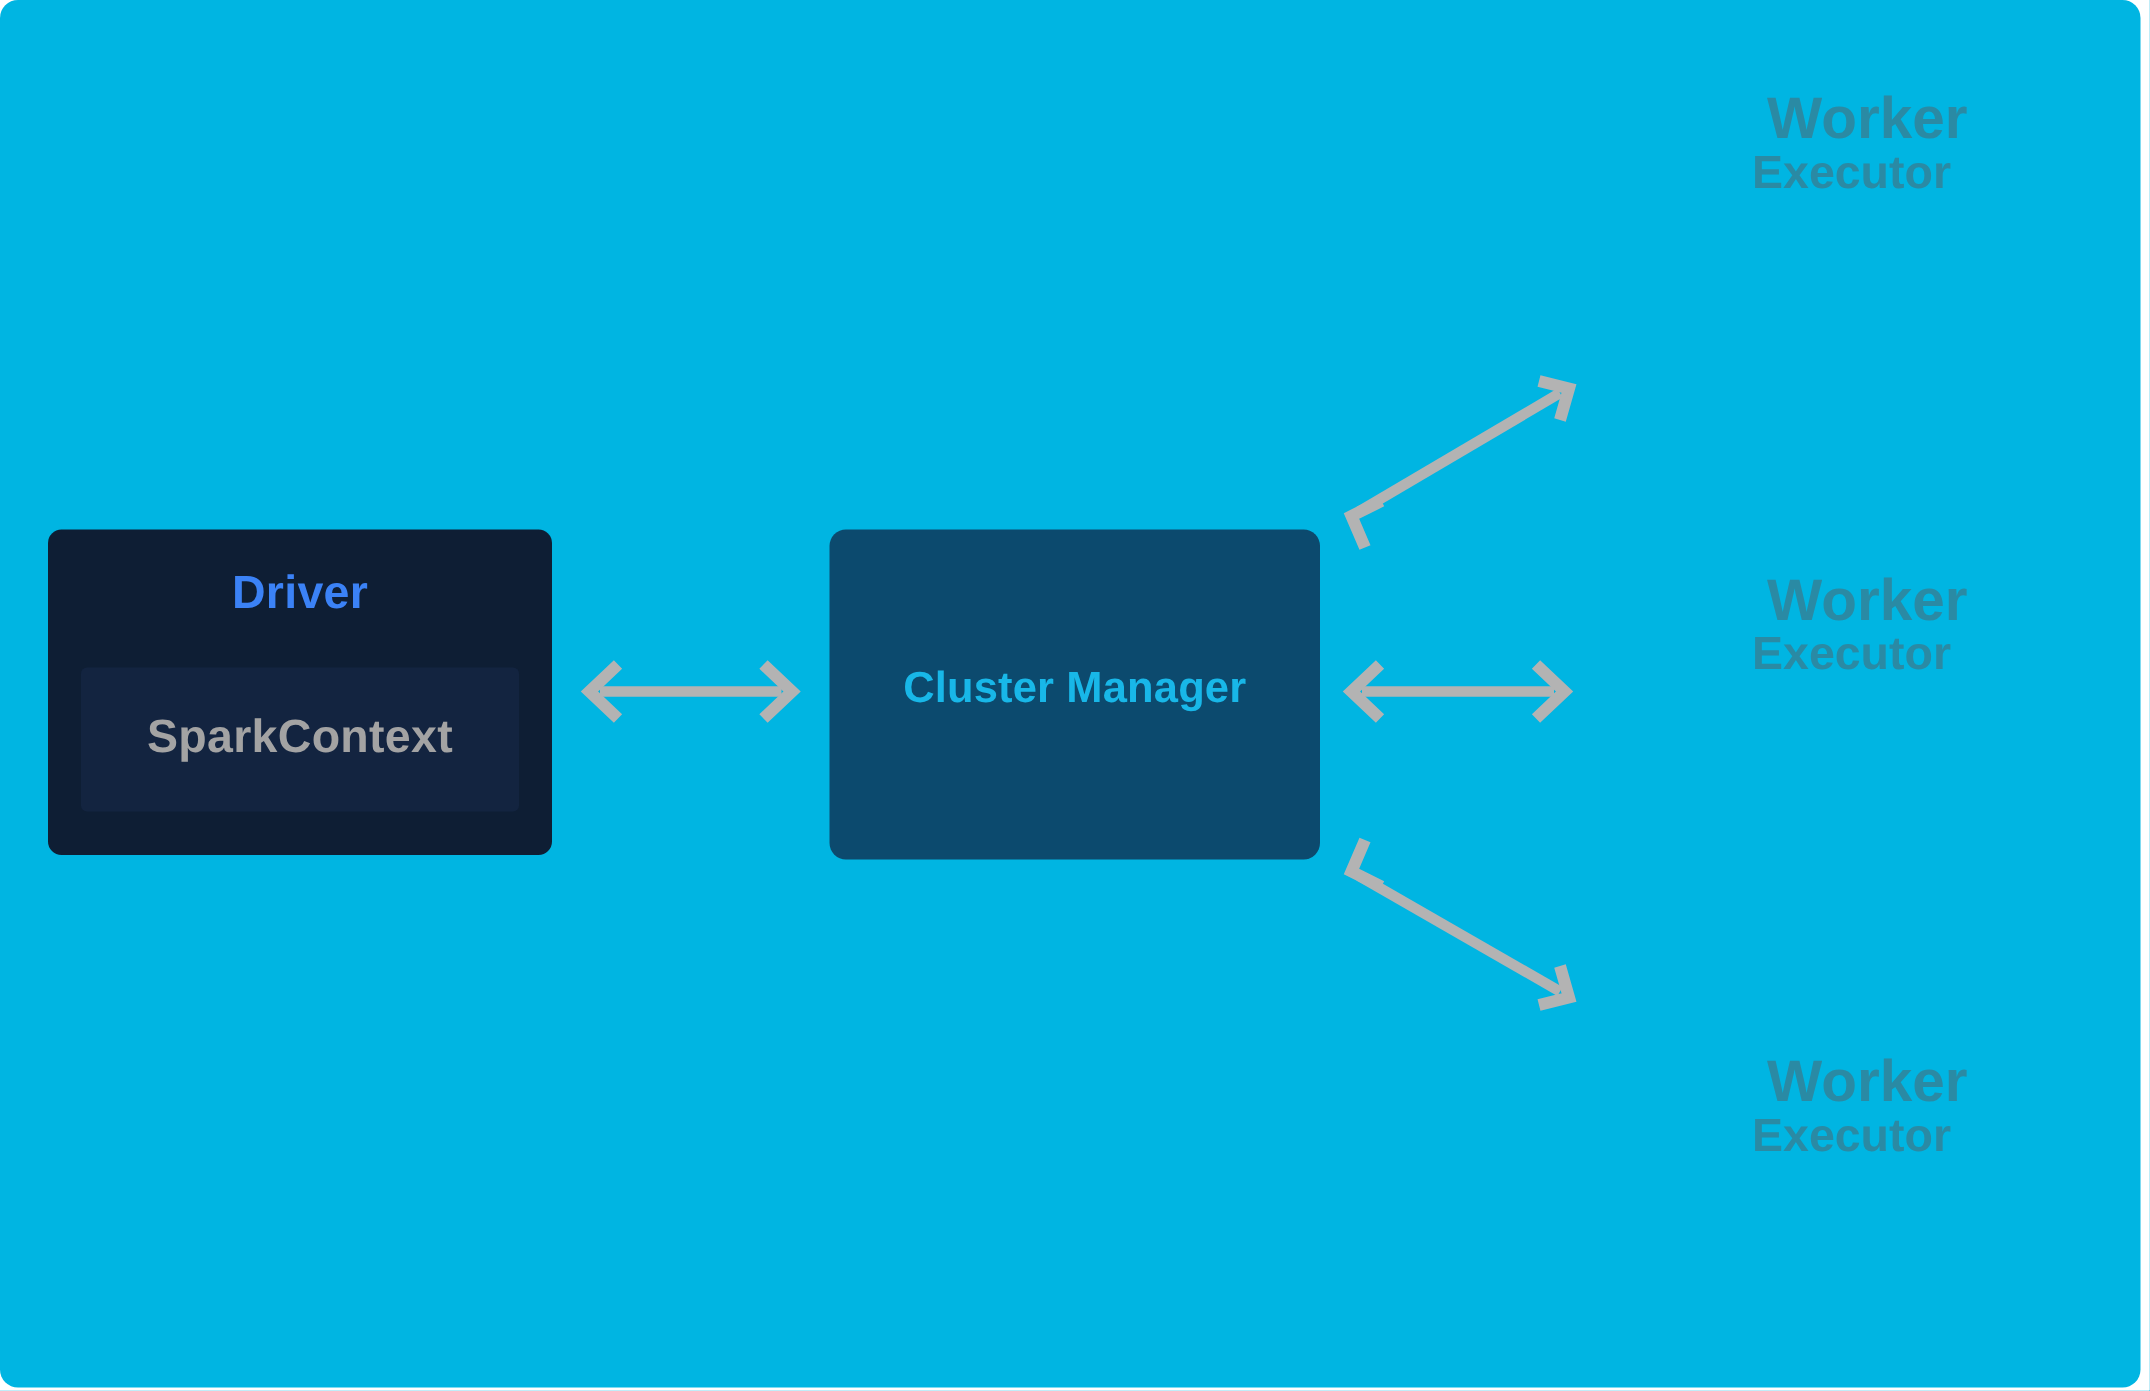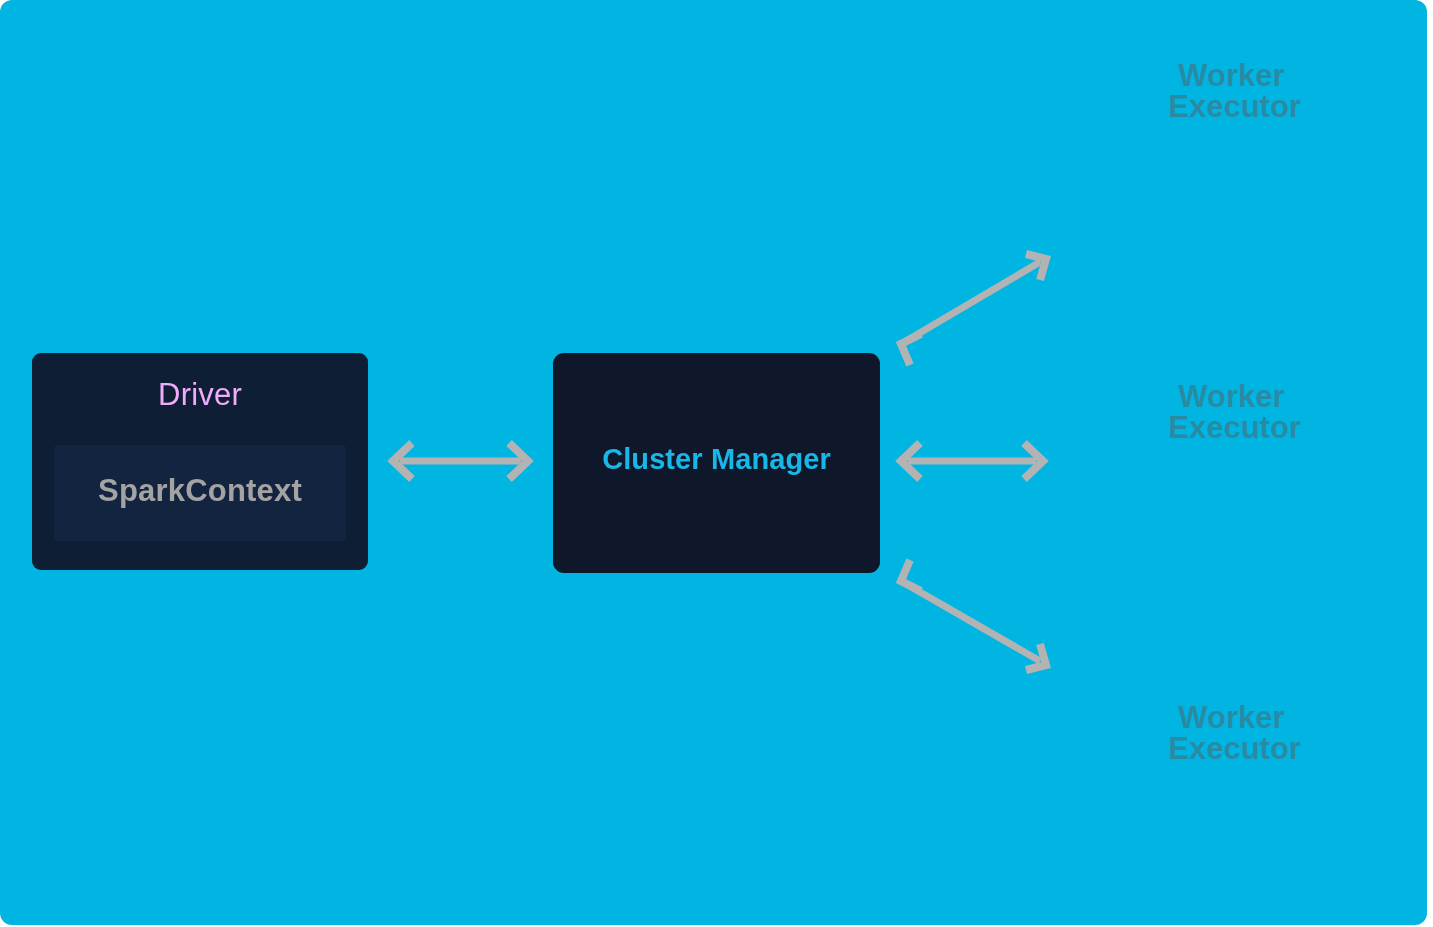--- a/index.html
+++ b/index.html
@@ -43,22 +43,22 @@
     border-radius: 9px;
     box-sizing: border-box;
   }
   .driver-title {
     position: absolute;
     left: 0;
     right: 0;
     top: 26px;
     text-align: center;
     font-size: 31px;
-    font-weight: 400;
-    color: #f0abfc;
+    font-weight: 700;
+    color: #3b82f6;
     letter-spacing: 0.2px;
     line-height: 1;
   }
   .sparkcontext-panel {
     position: absolute;
     left: 22px;
     top: 92px;
     width: 292px;
     height: 96px;
     background: #132440;
@@ -77,21 +77,21 @@
     line-height: 1;
   }
 
   
   .cluster-manager-node {
     position: absolute;
     left: 553px;
     top: 353px;
     width: 327px;
     height: 220px;
-    background: #0f172a;
+    background: #0c4a6e;
     border-radius: 11px;
   }
   .cluster-manager-label {
     position: absolute;
     left: 0;
     right: 0;
     top: 92px;
     text-align: center;
     font-size: 29px;
     font-weight: 700;
@@ -100,21 +100,21 @@
     line-height: 1;
   }
 
   
   .worker-group {
     position: absolute;
     left: 1168px;
     width: 265px;
   }
   .worker-group .worker-label {
-    font-size: 31px;
+    font-size: 39px;
     font-weight: 700;
     color: #2a8aa4;
     line-height: 1;
     padding-left: 10px;
   }
   .worker-group .executor-label {
     font-size: 31px;
     font-weight: 700;
     color: #2a8aa4;
     line-height: 1;

